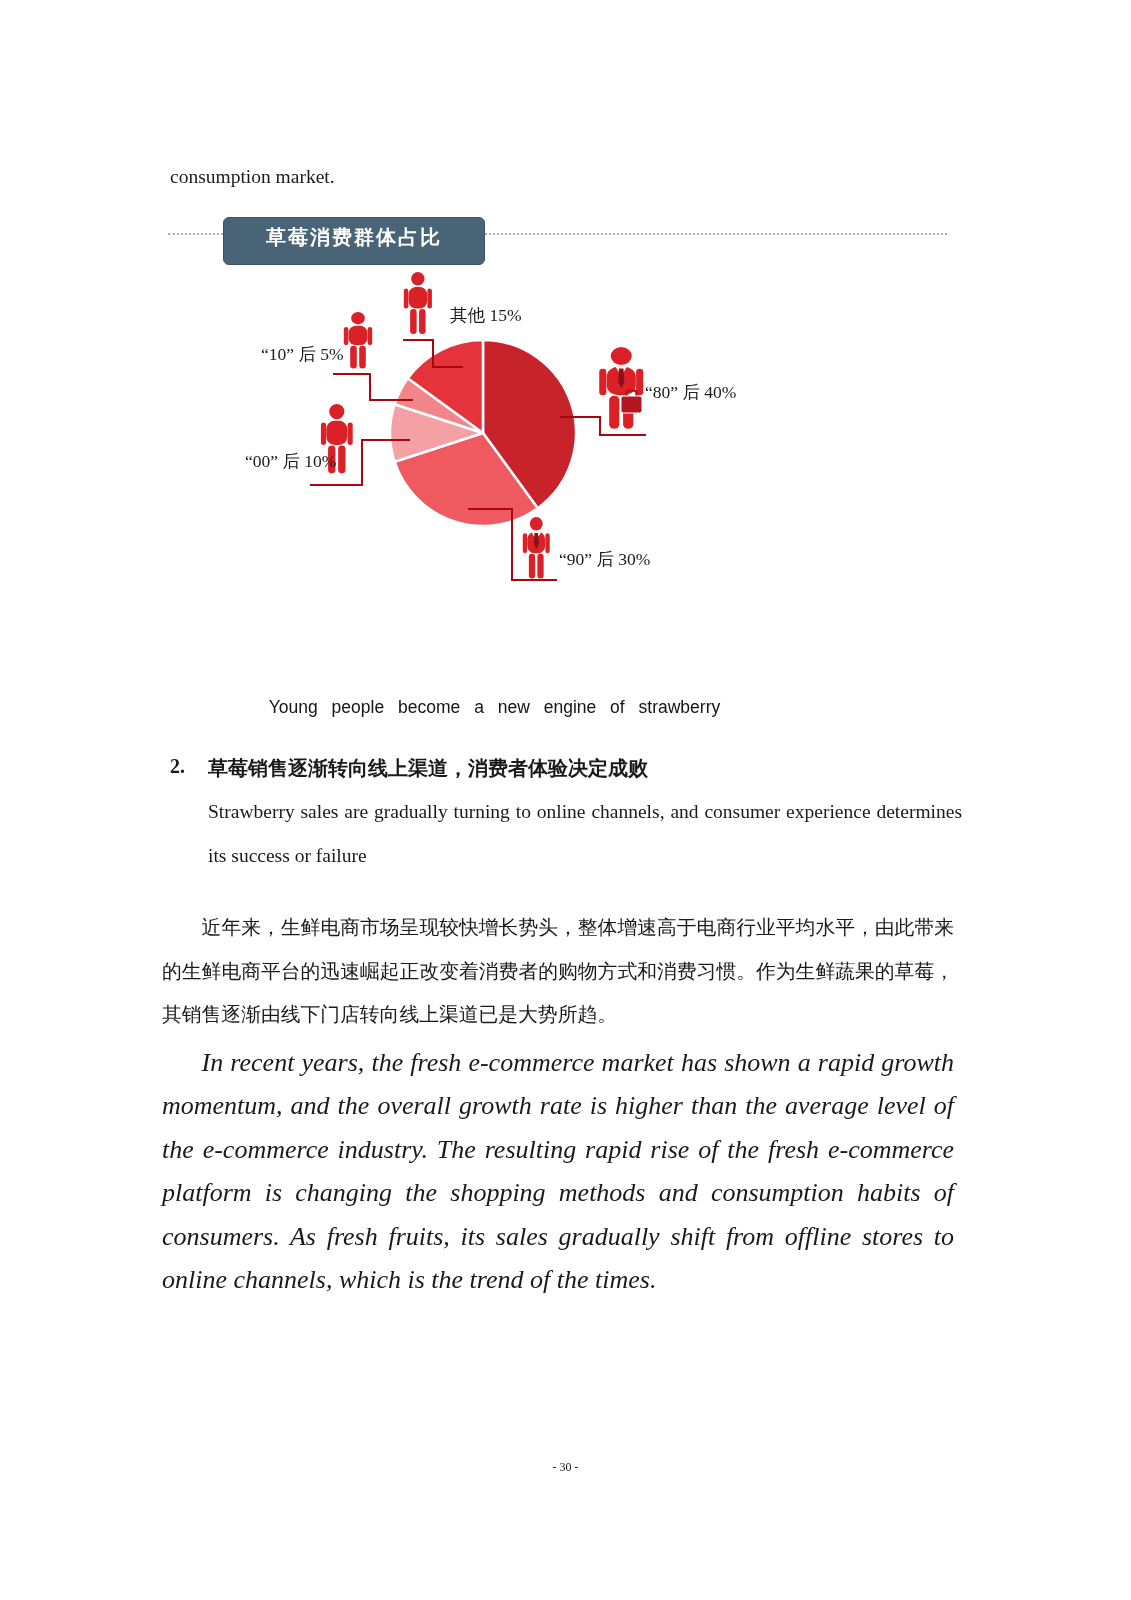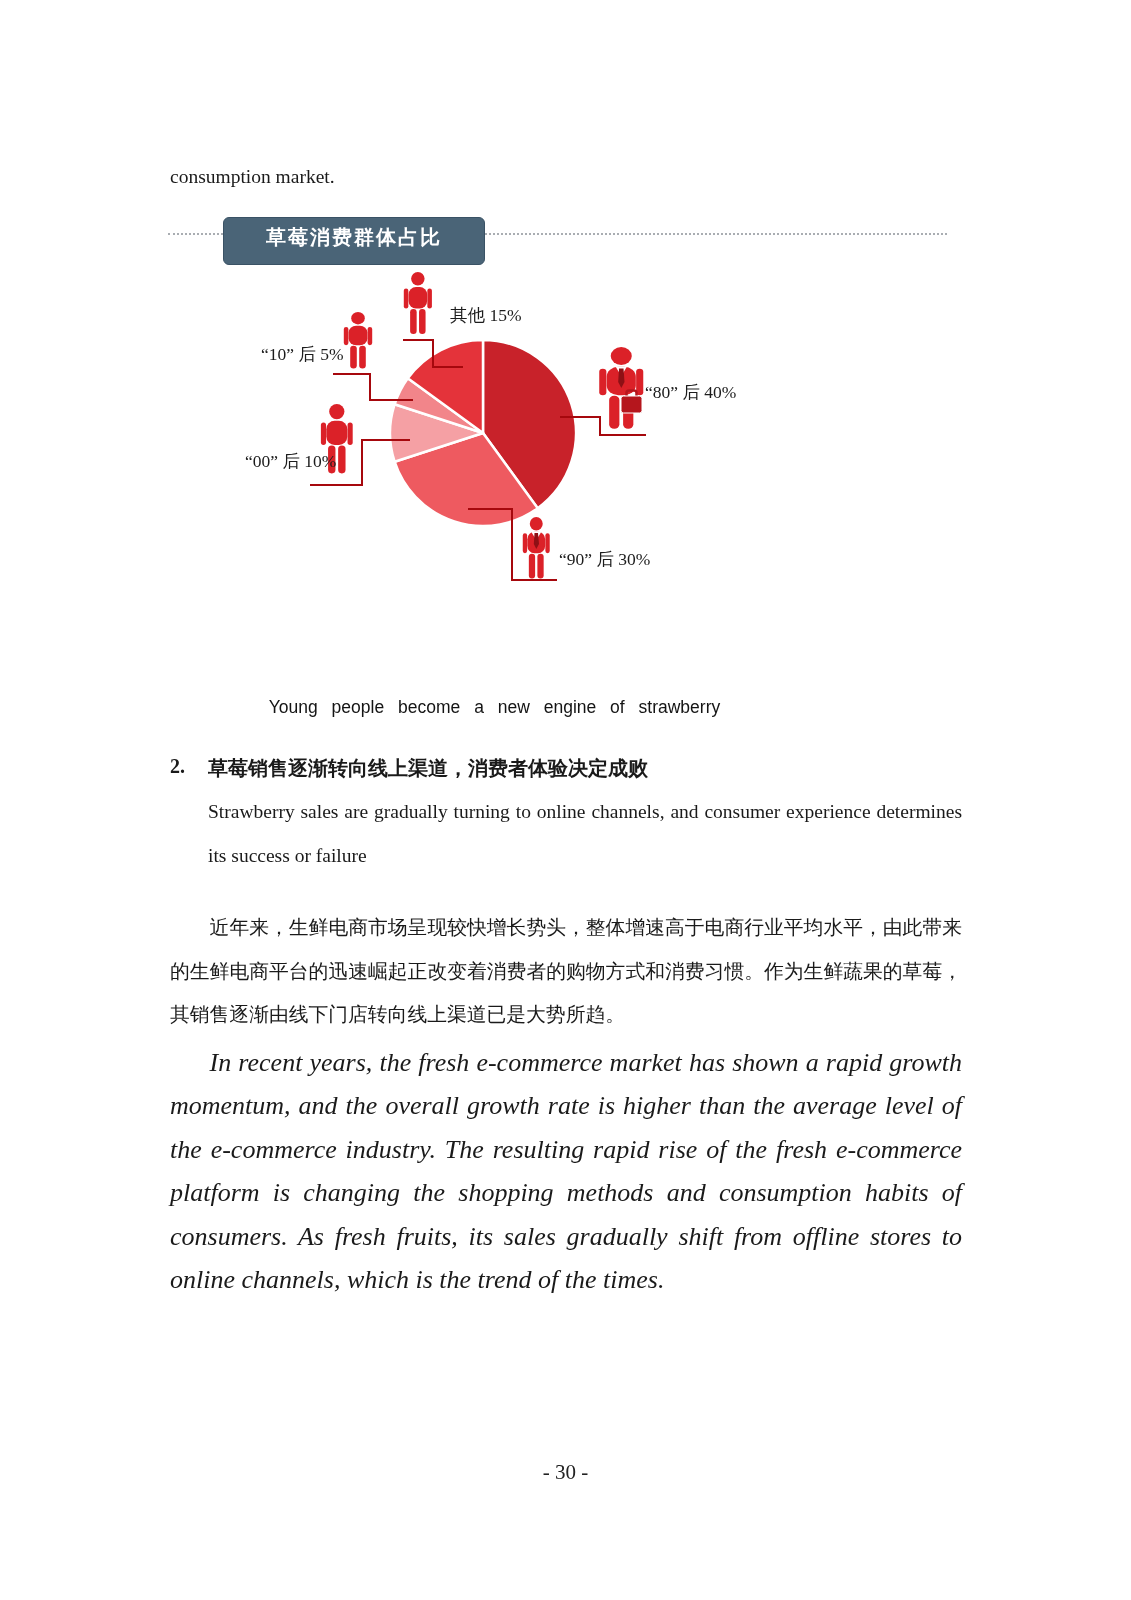--- a/index.html
+++ b/index.html
@@ -32,25 +32,25 @@
     left:0; top:697px; width:989px; text-align:center;
     font-family:"Liberation Sans","DejaVu Sans",sans-serif;
     font-size:17.5px; color:#141414; word-spacing:9px;
   }
   .sec-heading{left:170px; top:755px; width:792px; font-weight:bold; font-size:20px; display:flex;}
   .sec-heading .num{width:38px; flex:0 0 38px;}
   .sec-subheading{
     left:208px; top:790px; width:754px;
     font-size:19.5px; line-height:43.5px; text-align:justify;
   }
-  .body-text{left:170px; top:906px; width:792px; line-height:43.5px; text-align:justify;}
+  .body-text{left:162px; top:906px; width:792px; line-height:43.5px; text-align:justify;}
   .body-text p{margin:0 0 4px 0; text-indent:39.6px;}
   .body-text .zh{font-size:19.8px;}
   .body-text .en{font-size:26px;font-style:italic;}
-  .pageno{left:0; top:1460px; width:1131px; text-align:center; font-size:21px; color:#222;}
+  .pageno{left:0; top:1460px; width:1131px; text-align:center; font-size:12px; color:#222;}
 </style>
 </head>
 <body>
 
 <div class="page">
 
   <p class="abs top-par">consumption market.</p>
 
   <div class="abs dotted-rule"></div>
   <div class="abs title-box">

